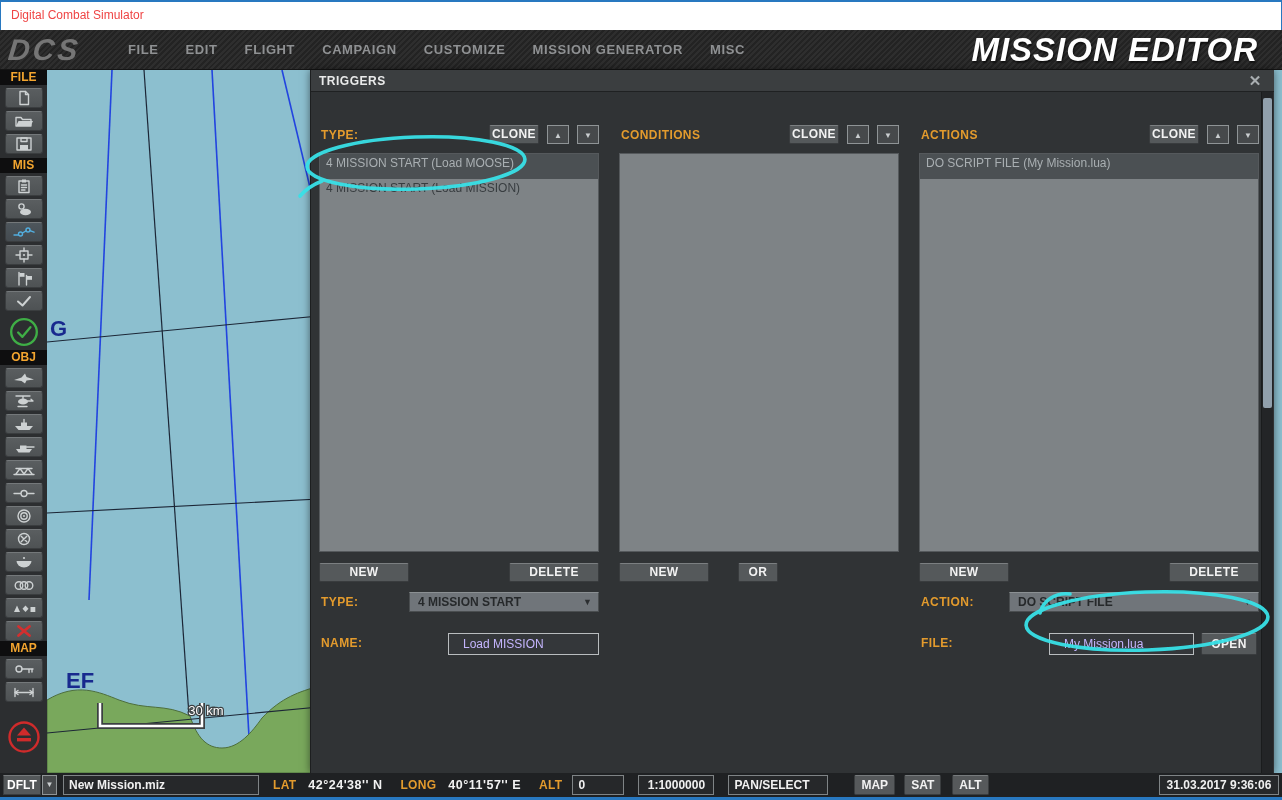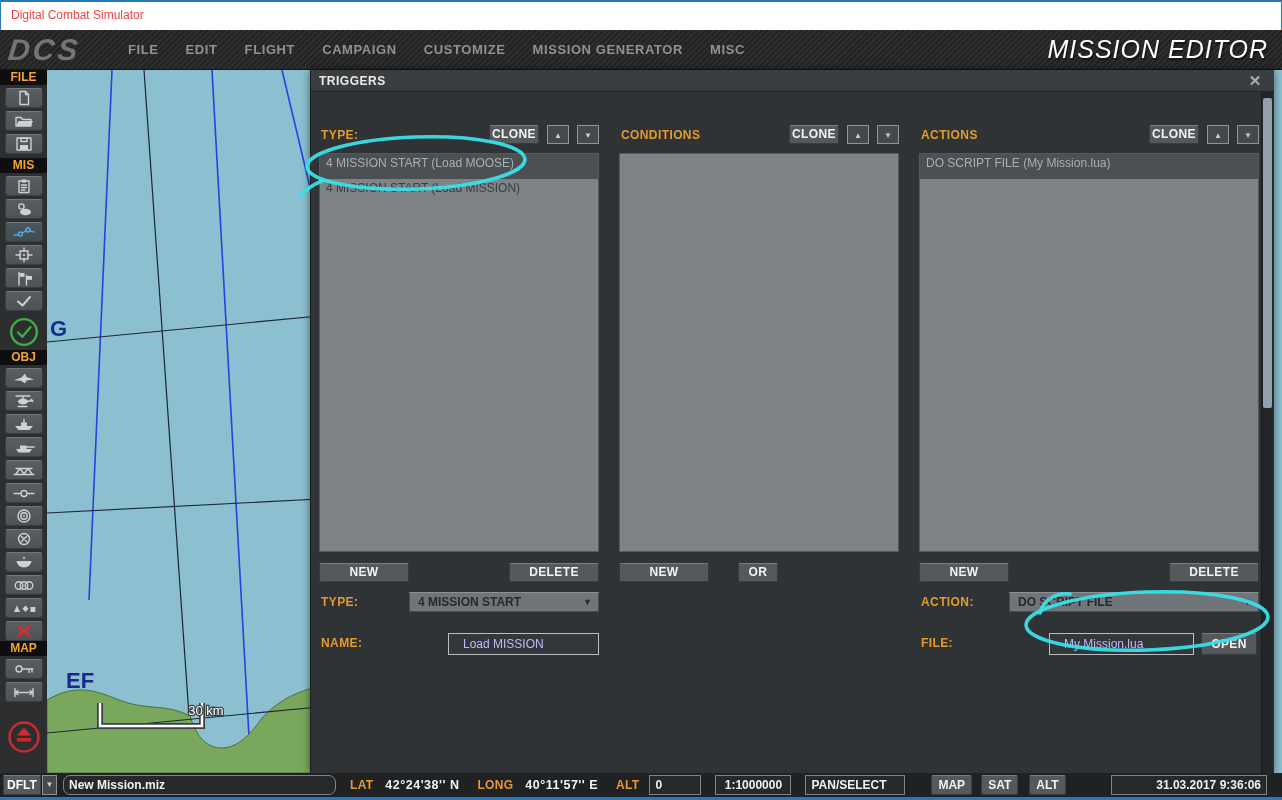--- a/index.html
+++ b/index.html
@@ -11,21 +11,21 @@
     border-top:2px solid #2878c0;border-left:1px solid #2878c0;border-right:1px solid #2878c0;}
   .titlebar .wtitle{position:absolute;left:10px;top:6px;font-size:12px;color:#ef4444;}
 
   
   .menubar{position:absolute;left:0;top:30px;width:1282px;height:40px;
     background:repeating-linear-gradient(135deg,#2e2e2e 0 2px,#232323 2px 4px);
     display:flex;align-items:center;border-bottom:1px solid #151515;}
   .brand{margin-left:8px;width:100px;height:34px;flex:0 0 auto;}
   .menu-items{display:flex;align-items:center;gap:27px;margin-left:20px;}
   .menu-item{font-size:13px;font-weight:bold;color:#8f9193;letter-spacing:.6px;cursor:default;}
-  .editor-title{margin-left:auto;margin-right:14px;font-size:25px;font-style:italic;font-weight:400;
+  .editor-title{margin-left:auto;margin-right:24px;font-size:33px;font-style:italic;font-weight:700;
     color:#fff;letter-spacing:1px;text-shadow:1px 2px 2px rgba(0,0,0,.6);}
 
   
   .sidebar{position:absolute;left:0;top:70px;width:47px;height:703px;background:#2c2e30;z-index:3;
     display:flex;flex-direction:column;align-items:center;}
   .sb-label{width:47px;height:15px;line-height:15px;background:#0e0e0f;color:#f3a52f;
     font-size:12px;font-weight:bold;text-align:center;flex:0 0 auto;}
   .sb-btn{width:38px;height:20px;margin-top:3px;flex:0 0 auto;border:1px solid #3a3d3f;border-top-color:#74787a;
     border-radius:3px;background:linear-gradient(#5a5e60,#4e5254);display:flex;align-items:center;justify-content:center;padding:0;}
   .sb-free{margin-top:5px;margin-bottom:2px;flex:0 0 auto;display:flex;align-items:center;justify-content:center;}
@@ -77,21 +77,21 @@
 
   
   .statusbar{position:absolute;left:0;top:773px;width:1282px;height:27px;background:#1f2123;z-index:4;
     border-bottom:3px solid #2878c0;display:flex;align-items:center;padding:12px 3px;}
   .sbx{background:#26282a;border:1px solid #7f8486;color:#f0f0f0;font-size:12px;font-weight:bold;
     height:20px;line-height:18px;padding:0 5px;}
   .dflt-btn{width:38px;height:20px;line-height:18px;background:#54585a;color:#fff;font-size:12px;font-weight:bold;
     text-align:center;border:1px solid #3a3d3f;border-top-color:#777b7d;}
   .dflt-arrow{width:15px;height:20px;line-height:18px;background:#46494b;border:1px solid #8f9496;color:#c9cdcf;
     font-size:8px;text-align:center;margin-left:1px;}
-  .mission-input{width:273px;margin-left:6px;outline:none;border-radius:7px;}
+  .mission-input{width:196px;margin-left:6px;outline:none;}
   .sb-lab{color:#e39b2d;font-size:12px;font-weight:bold;letter-spacing:.3px;}
   .sb-val{color:#f2f2f2;font-size:12.5px;font-weight:bold;letter-spacing:.5px;}
   .mini-btn{height:20px;line-height:18px;background:#56595b;border:1px solid #3a3d3f;border-top-color:#777b7d;
     color:#f2f2f2;font-size:12px;font-weight:bold;padding:0 6px;border-radius:2px;}
 
   
   .overlay{position:absolute;left:0;top:0;width:1282px;height:800px;z-index:9;pointer-events:none;}
 </style>
 </head>
 <body>
@@ -400,21 +400,21 @@
     <span class="sb-val" style="margin-left:12px;">42°24'38'' N</span>
     <span class="sb-lab" style="margin-left:18px;">LONG</span>
     <span class="sb-val" style="margin-left:12px;">40°11'57'' E</span>
     <span class="sb-lab" style="margin-left:18px;">ALT</span>
     <input class="sbx" style="width: 52px; margin-left: 10px;" value="0">
     <div class="sbx" style="width:76px;margin-left:14px;text-align:center;">1:1000000</div>
     <div class="sbx" style="width:100px;margin-left:14px;">PAN/SELECT</div>
     <button class="mini-btn" style="margin-left:26px;">MAP</button>
     <button class="mini-btn" style="margin-left:9px;">SAT</button>
     <button class="mini-btn" style="margin-left:11px;">ALT</button>
-    <div class="sbx" style="width:156px;margin-left:auto;margin-right:12px;text-align:right;">31.03.2017 9:36:06</div>
+    <div class="sbx" style="width:120px;margin-left:auto;margin-right:0;text-align:center;">31.03.2017 9:36:06</div>
   </div>
 
   <svg class="overlay" viewBox="0 0 1282 800">
     <g stroke="#38e1e7" stroke-width="3.6" fill="none" stroke-linecap="round" opacity="0.95">
       <ellipse cx="416" cy="163" rx="109" ry="26" transform="rotate(-2 416 163)"></ellipse>
       <path d="M322,181 C312,185 305,190 300,196"></path>
       <ellipse cx="1147" cy="621" rx="121" ry="29" transform="rotate(-2 1147 621)"></ellipse>
       <path d="M1040,613 C1043,601 1055,592 1070,594"></path>
     </g>
   </svg>

